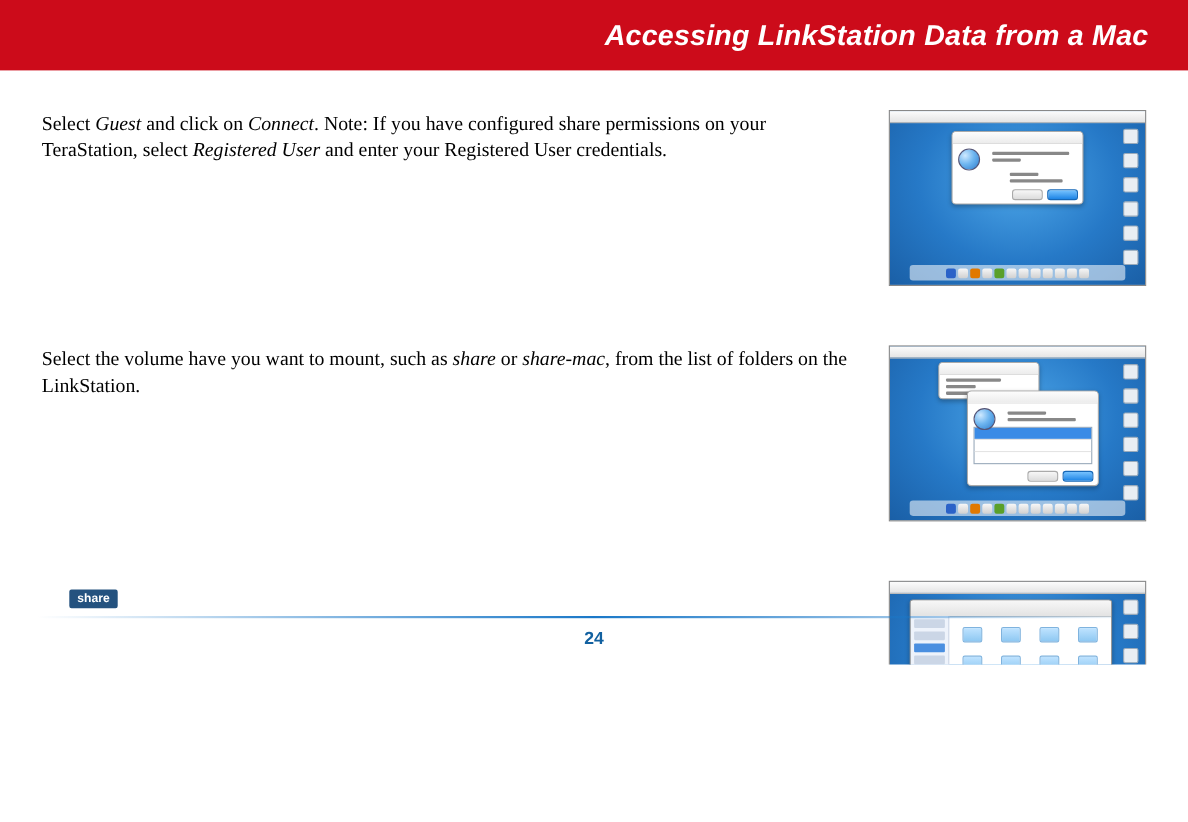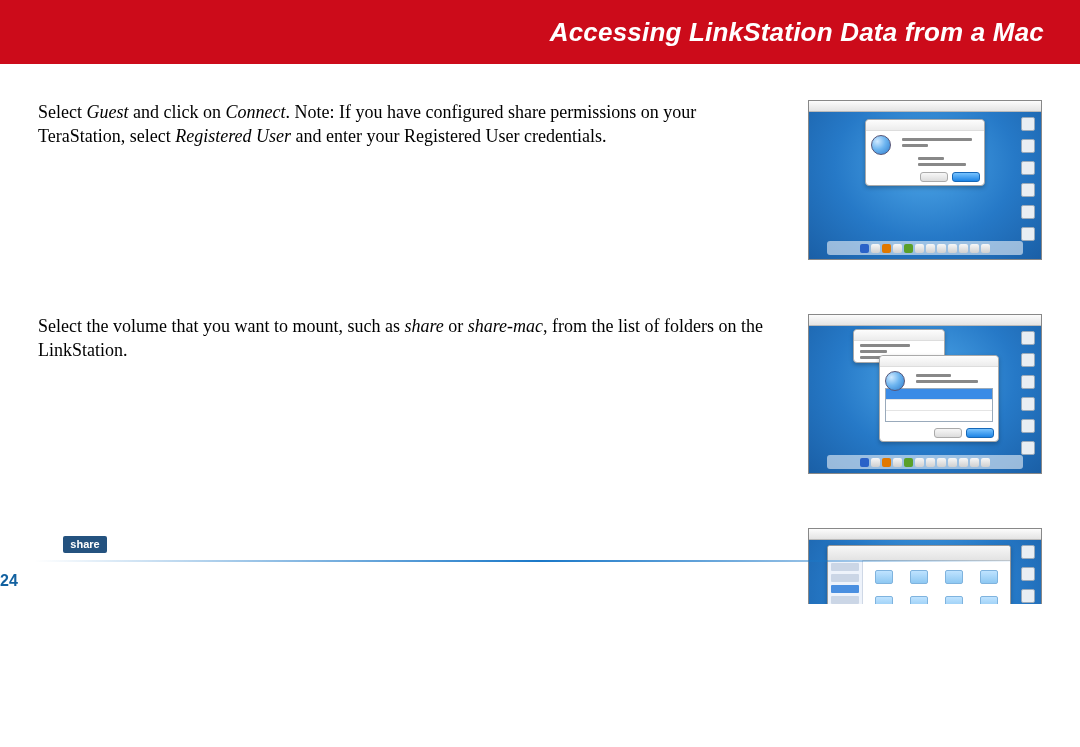--- a/index.html
+++ b/index.html
@@ -42,21 +42,21 @@
   .finder .side i{display:block;height:8px;margin:3px 3px;background:#cbd6e6;border-radius:1px}
   .finder .side i.sel{background:#4a8fe0}
   .finder .grid{position:absolute;left:34px;right:0;top:14px;bottom:0;display:grid;grid-template-columns:repeat(4,1fr);grid-auto-rows:26px;align-items:center;justify-items:center;padding:4px}
   .finder .grid b{display:block;width:16px;height:12px;border-radius:2px;background:linear-gradient(#bfe3ff,#8ec8f2);border:1px solid #7fb3de}
   
   .shareicon{display:inline-block;vertical-align:top;width:58px;margin:8px 0 0 18px}
   .shareicon .ball{width:42px;height:42px;margin:0 auto 2px;border-radius:50%;background:radial-gradient(circle at 32% 28%,#fff 0%,#bfe0ff 20%,#4d97df 60%,#215e9d 100%);box-shadow:0 1px 2px rgba(0,0,0,.3)}
   .shareicon .cap{display:block;text-align:center;font-family:Helvetica,Arial,sans-serif;font-size:11px;font-weight:bold;color:#fff;background:#24527f;border-radius:2px;padding:1px 0;width:44px;margin:0 auto}
   
   .footrule{position:absolute;left:34px;right:34px;bottom:42px;height:2px;background:linear-gradient(90deg,rgba(26,120,200,0) 0%,#1a78c8 50%,rgba(26,120,200,0) 100%)}
-  .pagenum{position:absolute;left:0;right:0;bottom:14px;text-align:left;font-family:Verdana,Geneva,sans-serif;font-weight:bold;color:#1261a0;font-size:16px}
+  .pagenum{position:absolute;left:0;right:0;bottom:14px;text-align:center;font-family:Verdana,Geneva,sans-serif;font-weight:bold;color:#1261a0;font-size:16px}
 </style>
 </head>
 <body>
 
 <div class="page">
 
   <div class="titlebar">
     <h1>Accessing LinkStation Data from a Mac</h1>
   </div>
 
@@ -105,21 +105,21 @@
               <span></span>
               <span></span>
               <span></span>
             </div>
         </div>
       </div>
     </div>
 
     <div class="row">
       <div class="text">
-        <span>Select the volume that you want to mount, such as </span><em>share</em><span> or </span><em>share-mac</em><span>, from the list of folders on the LinkStation.</span>
+        <span>Select the volume have you want to mount, such as </span><em>share</em><span> or </span><em>share-mac</em><span>, from the list of folders on the LinkStation.</span>
       </div>
       <div class="thumb">
         <div class="shot">
           <div class="menubar"></div>
           <div class="deskicons">
               <i></i>
               <i></i>
               <i></i>
               <i></i>
               <i></i>

